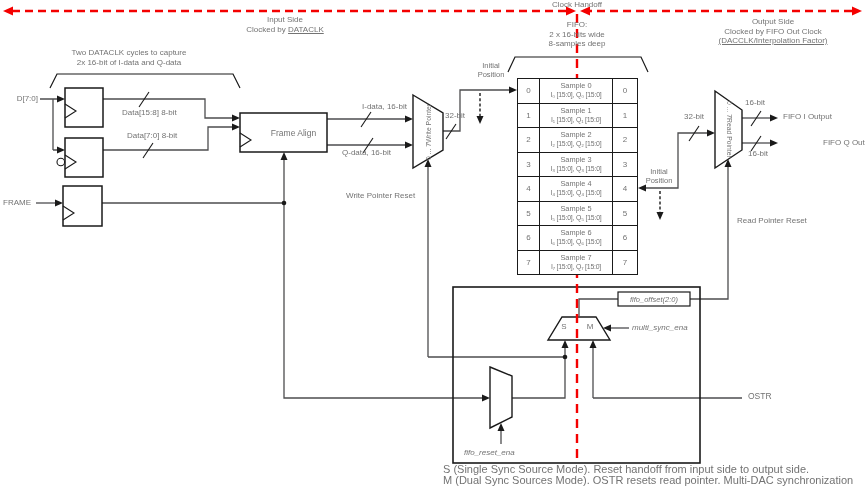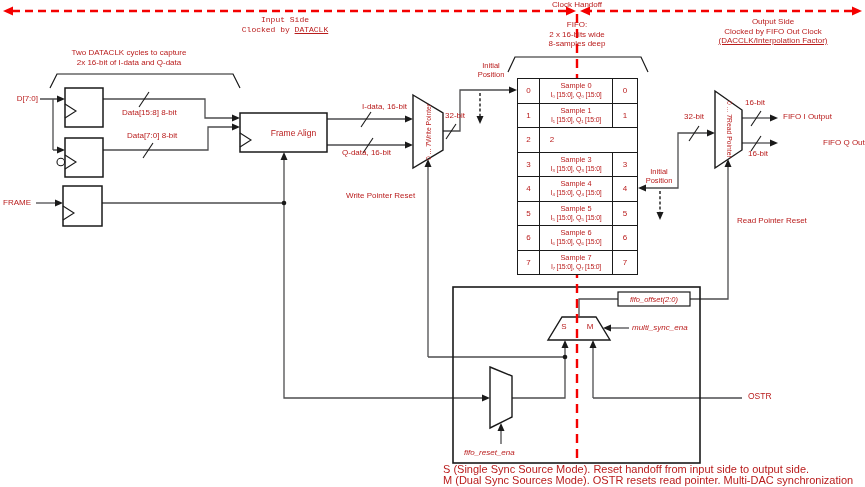--- a/index.html
+++ b/index.html
@@ -1,18 +1,18 @@
 <!DOCTYPE html>
 <html><head>
 <meta charset="utf-8">
 <style>
   html,body{margin:0;padding:0;background:#fff;}
   #stage{
     position:relative;width:865px;height:487px;background:#fff;overflow:hidden;
-    font-family:"Liberation Sans", sans-serif;color:#b91c1c;
+    font-family:"Liberation Sans", sans-serif;color:#737373;
   }
   #wiring{position:absolute;left:0;top:0;width:865px;height:487px;}
   .lbl{position:absolute;font-size:8px;line-height:9.5px;white-space:nowrap;}
   .ctr{text-align:center;white-space:normal;}
   .it{font-style:italic;}
   .u{text-decoration:underline;}
   .sm{font-size:7.5px;line-height:9px;}
   
   .fifo-table{
     position:absolute;left:517px;top:78px;width:121px;height:197px;
@@ -157,21 +157,21 @@
         <polygon points="3,11 13,6.5 13,15.5"></polygon>
         <polygon points="576,11 566,6.5 566,15.5"></polygon>
         <polygon points="580,11 590,6.5 590,15.5"></polygon>
         <polygon points="862,11 852,6.5 852,15.5"></polygon>
       </g>
     </g>
   </svg>
 
   <div class="lbl ctr" style="left:527px;top:0;width:100px;">Clock Handoff</div>
 
-  <div class="lbl ctr" style="left:224px;top:15px;width:122px;font-family:Liberation Mono, monospace;">
+  <div class="lbl ctr" style="left:224px;top:15px;width:122px;">
     <div>Input Side</div>
     <div><span>Clocked by </span><span class="u">DATACLK</span></div>
   </div>
 
   <div class="lbl ctr" style="left:700px;top:17px;width:146px;">
     <div>Output Side</div>
     <div>Clocked by FIFO Out Clock</div>
     <div class="u">(DACCLK/Interpolation Factor)</div>
   </div>
 
@@ -230,20 +230,24 @@
     <div class="fifo-row">
       <div class="fcell fidx">1</div>
       <div class="fcell fsmp">
           <div class="s-name">Sample 1</div>
           <div class="s-iq">I₁ [15:0], Q₁ [15:0]</div>
         </div>
       <div class="fcell fidx2">1</div>
     </div>
     <div class="fifo-row">
       <div class="fcell fidx">2</div>
+      <div class="fcell fsmp">
+          <div class="s-name">Sample 2</div>
+          <div class="s-iq">I₂ [15:0], Q₂ [15:0]</div>
+        </div>
       <div class="fcell fidx2">2</div>
     </div>
     <div class="fifo-row">
       <div class="fcell fidx">3</div>
       <div class="fcell fsmp">
           <div class="s-name">Sample 3</div>
           <div class="s-iq">I₃ [15:0], Q₃ [15:0]</div>
         </div>
       <div class="fcell fidx2">3</div>
     </div>

